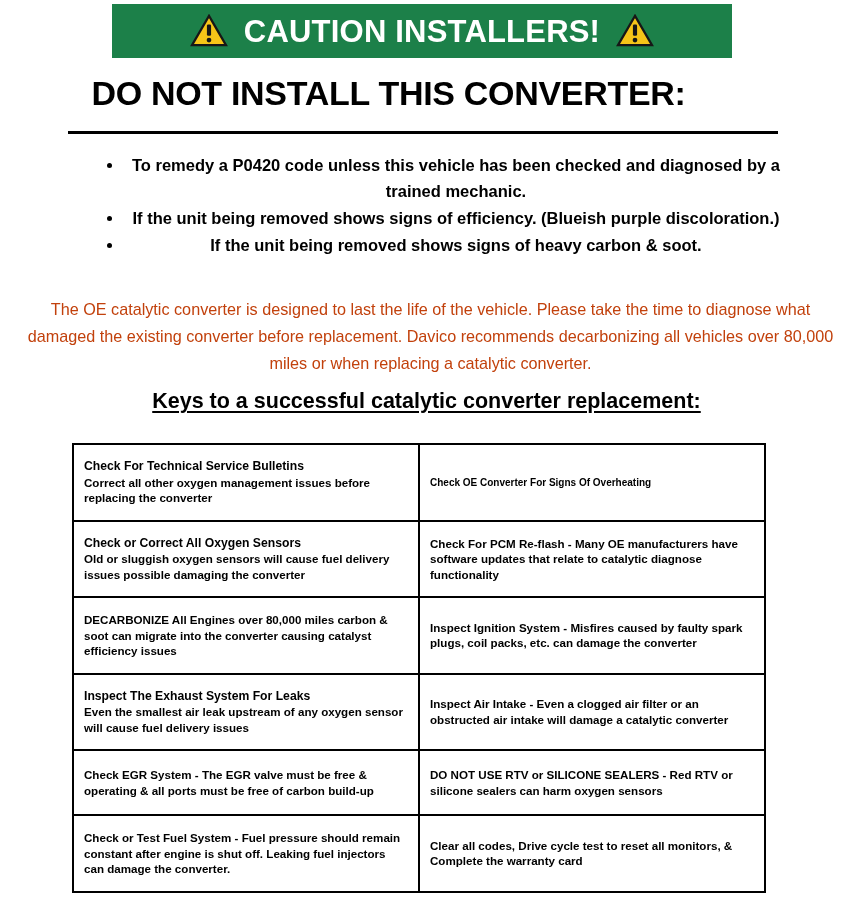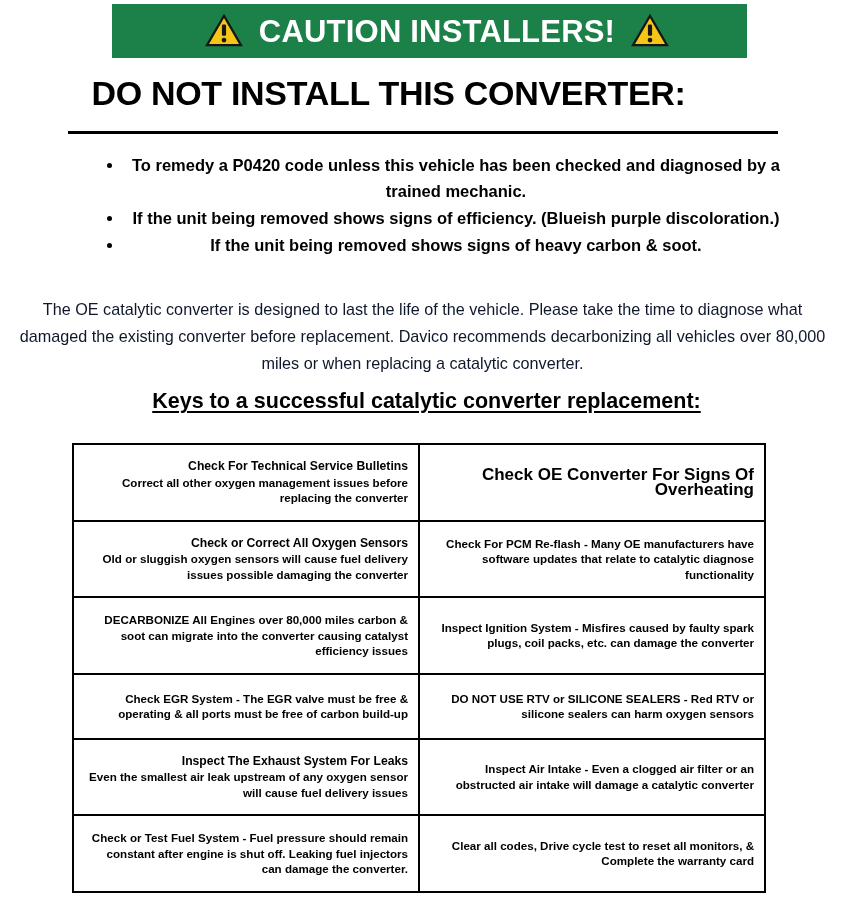--- a/index.html
+++ b/index.html
@@ -26,21 +26,20 @@
     position: absolute;
     left: 112px;
     top: 4px;
     width: 620px;
     height: 54px;
     background: #1c8049;
     display: flex;
     align-items: center;
     justify-content: center;
     gap: 16px;
-    padding-left: 15px;
   }
   .banner-text {
     font-size: 31px;
     font-weight: bold;
     color: #ffffff;
     letter-spacing: 0.2px;
     line-height: 1;
     white-space: nowrap;
   }
   .warn {
@@ -87,27 +86,27 @@
     font-size: 16.5px;
     font-weight: bold;
     line-height: 26px;
     margin-bottom: 1px;
     padding-left: 4px;
   }
 
   
   .para {
     position: absolute;
-    left: 14px;
+    left: 22px;
     top: 296px;
     width: 817px;
     text-align: center;
     font-size: 16.2px;
     line-height: 27px;
-    color: #0f172a;
+    color: #c2410c;
   }
 
   
   .keys-title {
     position: absolute;
     left: 4px;
     top: 389px;
     width: 845px;
     text-align: center;
     font-size: 21.5px;
@@ -123,31 +122,31 @@
     top: 443px;
     width: 694px;
   }
   table.keys {
     border-collapse: collapse;
     width: 694px;
     table-layout: fixed;
   }
   table.keys td {
     border: 2px solid #000;
-    text-align: right;
+    text-align: left;
     vertical-align: middle;
     font-size: 11.6px;
     font-weight: bold;
     line-height: 15.5px;
     padding: 14px 10px;
     height: 65px;
     box-sizing: border-box;
   }
   table.keys td.big {
-    font-size: 17px;
+    font-size: 10px;
   }
   table.keys td .lead {
     font-size: 12.2px;
   }
 </style>
 </head>
 <body>
 
 <div class="page">
 
@@ -206,33 +205,33 @@
         <tr>
           <td>
             <div>DECARBONIZE All Engines over 80,000 miles carbon &amp; soot can migrate into the converter causing catalyst efficiency issues</div>
           </td>
           <td>
             <div>Inspect Ignition System - Misfires caused by faulty spark plugs, coil packs, etc. can damage the converter</div>
           </td>
         </tr>
         <tr>
           <td>
-            <div>Check EGR System - The EGR valve must be free &amp; operating &amp; all ports must be free of carbon build-up</div>
-          </td>
-          <td>
-            <div>DO NOT USE RTV or SILICONE SEALERS - Red RTV or silicone sealers can harm oxygen sensors</div>
-          </td>
-        </tr>
-        <tr>
-          <td>
             <div class="lead">Inspect The Exhaust System For Leaks</div>
             <div>Even the smallest air leak upstream of any oxygen sensor will cause fuel delivery issues</div>
           </td>
           <td>
             <div>Inspect Air Intake - Even a clogged air filter or an obstructed air intake will damage a catalytic converter</div>
+          </td>
+        </tr>
+        <tr>
+          <td>
+            <div>Check EGR System - The EGR valve must be free &amp; operating &amp; all ports must be free of carbon build-up</div>
+          </td>
+          <td>
+            <div>DO NOT USE RTV or SILICONE SEALERS - Red RTV or silicone sealers can harm oxygen sensors</div>
           </td>
         </tr>
         <tr>
           <td>
             <div>Check or Test Fuel System - Fuel pressure should remain constant after engine is shut off.  Leaking fuel injectors can damage the converter.</div>
           </td>
           <td>
             <div>Clear all codes,  Drive cycle test to reset all monitors, &amp; Complete the warranty card</div>
           </td>
         </tr>

